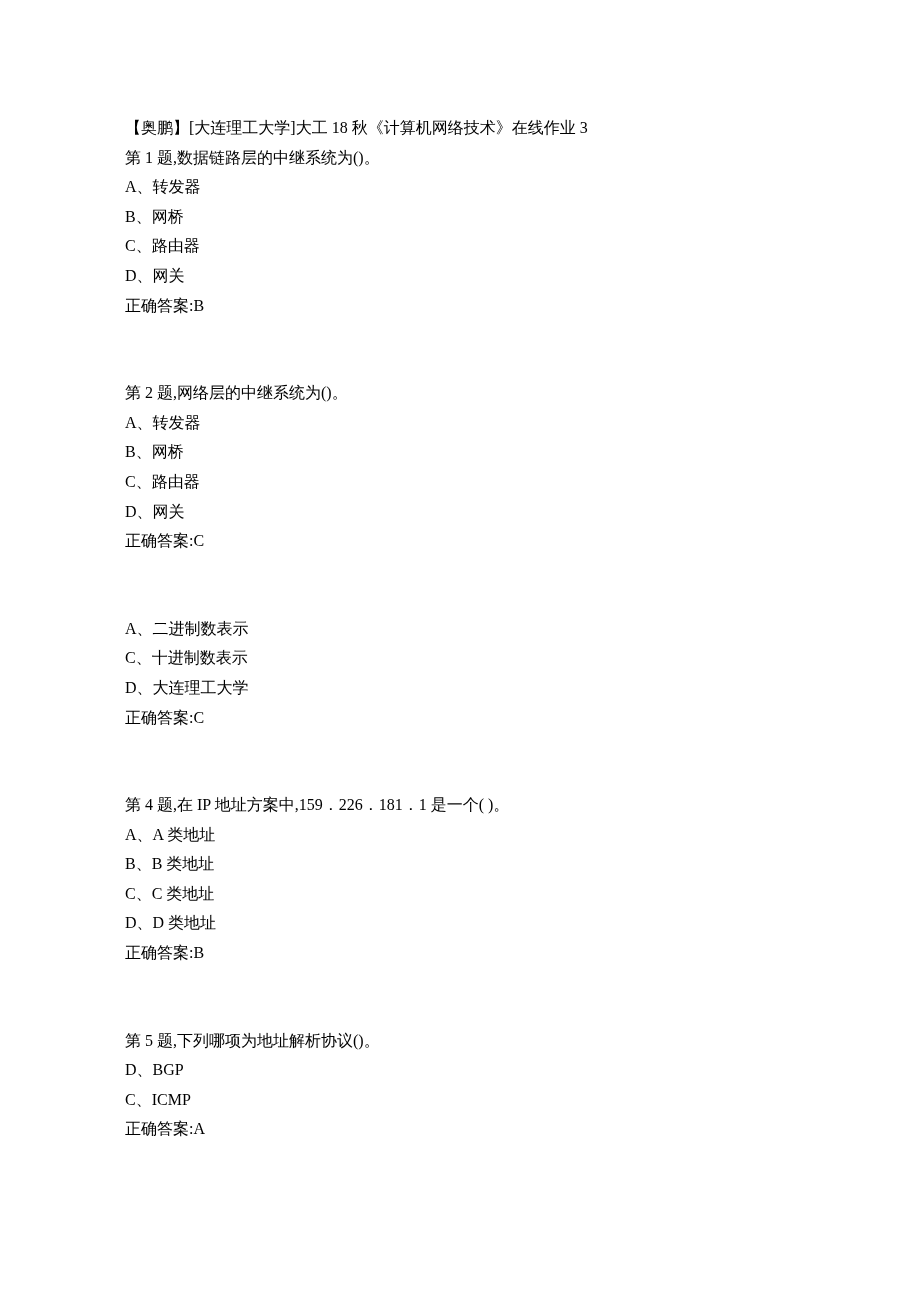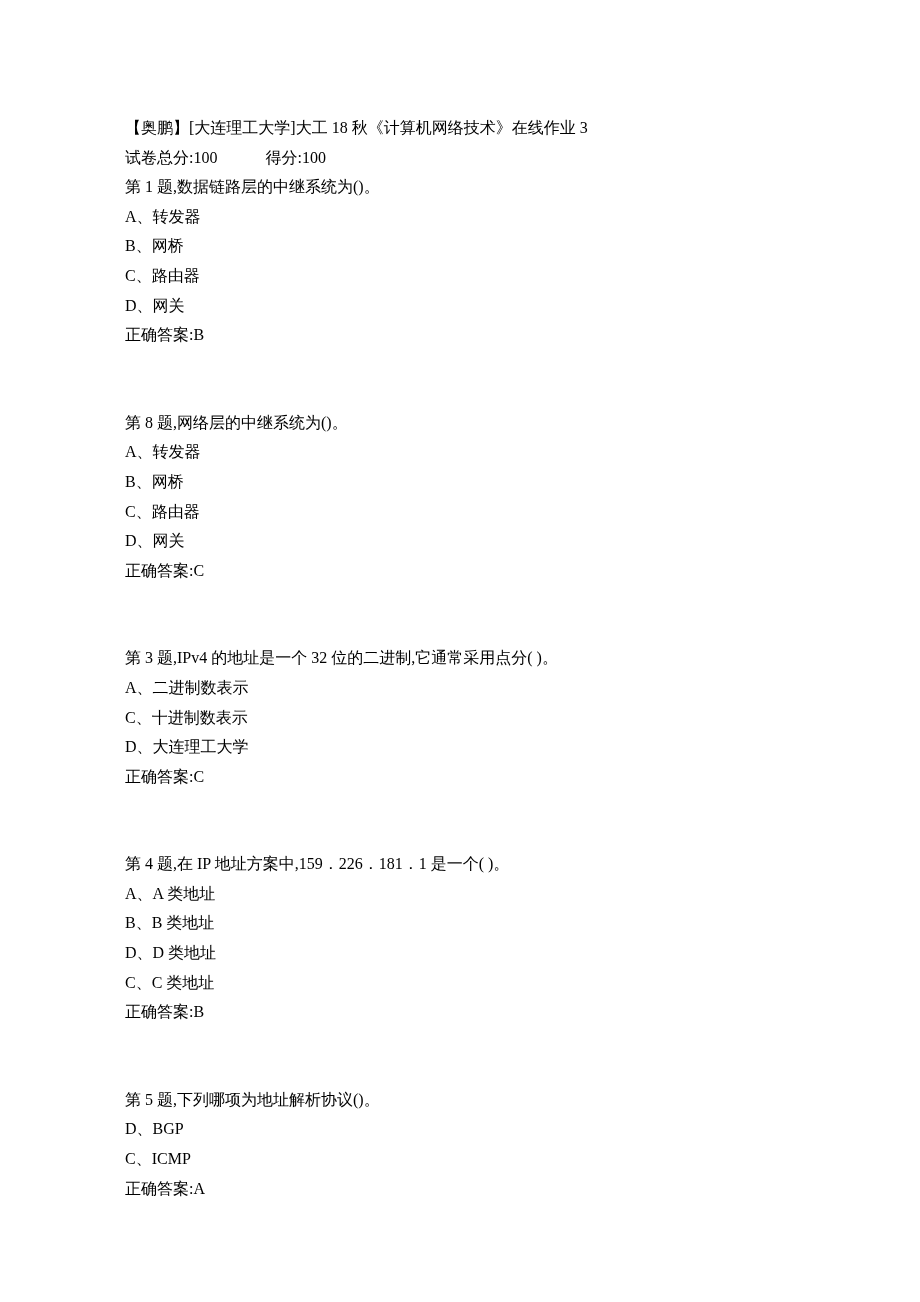--- a/index.html
+++ b/index.html
@@ -33,49 +33,47 @@
       margin-bottom: 0;
       font-family: Liberation Serif, serif;
     }
   </style>
 </head>
 <body>
 
 <div id="content">
     <div class="question-block">
       <div class="line">【奥鹏】[大连理工大学]大工 18 秋《计算机网络技术》在线作业 3</div>
-      <div class="line score-line"><span>试卷总分:100</span><span class="score-gap"></span><span>得分:100</span></div>
       <div class="line">第 1 题,数据链路层的中继系统为()。</div>
       <div class="line">A、转发器</div>
       <div class="line">B、网桥</div>
       <div class="line">C、路由器</div>
       <div class="line">D、网关</div>
       <div class="line">正确答案:B</div>
     </div>
     <div class="question-block">
-      <div class="line">第 8 题,网络层的中继系统为()。</div>
+      <div class="line">第 2 题,网络层的中继系统为()。</div>
       <div class="line">A、转发器</div>
       <div class="line">B、网桥</div>
       <div class="line">C、路由器</div>
       <div class="line">D、网关</div>
       <div class="line">正确答案:C</div>
     </div>
     <div class="question-block">
-      <div class="line">第 3 题,IPv4 的地址是一个 32 位的二进制,它通常采用点分( )。</div>
       <div class="line">A、二进制数表示</div>
       <div class="line">C、十进制数表示</div>
       <div class="line">D、大连理工大学</div>
       <div class="line">正确答案:C</div>
     </div>
     <div class="question-block">
       <div class="line">第 4 题,在 IP 地址方案中,159．226．181．1 是一个( )。</div>
       <div class="line">A、A 类地址</div>
       <div class="line">B、B 类地址</div>
+      <div class="line">C、C 类地址</div>
       <div class="line">D、D 类地址</div>
-      <div class="line">C、C 类地址</div>
       <div class="line">正确答案:B</div>
     </div>
     <div class="question-block">
       <div class="line">第 5 题,下列哪项为地址解析协议()。</div>
       <div class="line">D、BGP</div>
       <div class="line">C、ICMP</div>
       <div class="line">正确答案:A</div>
     </div>
   </div>
 

